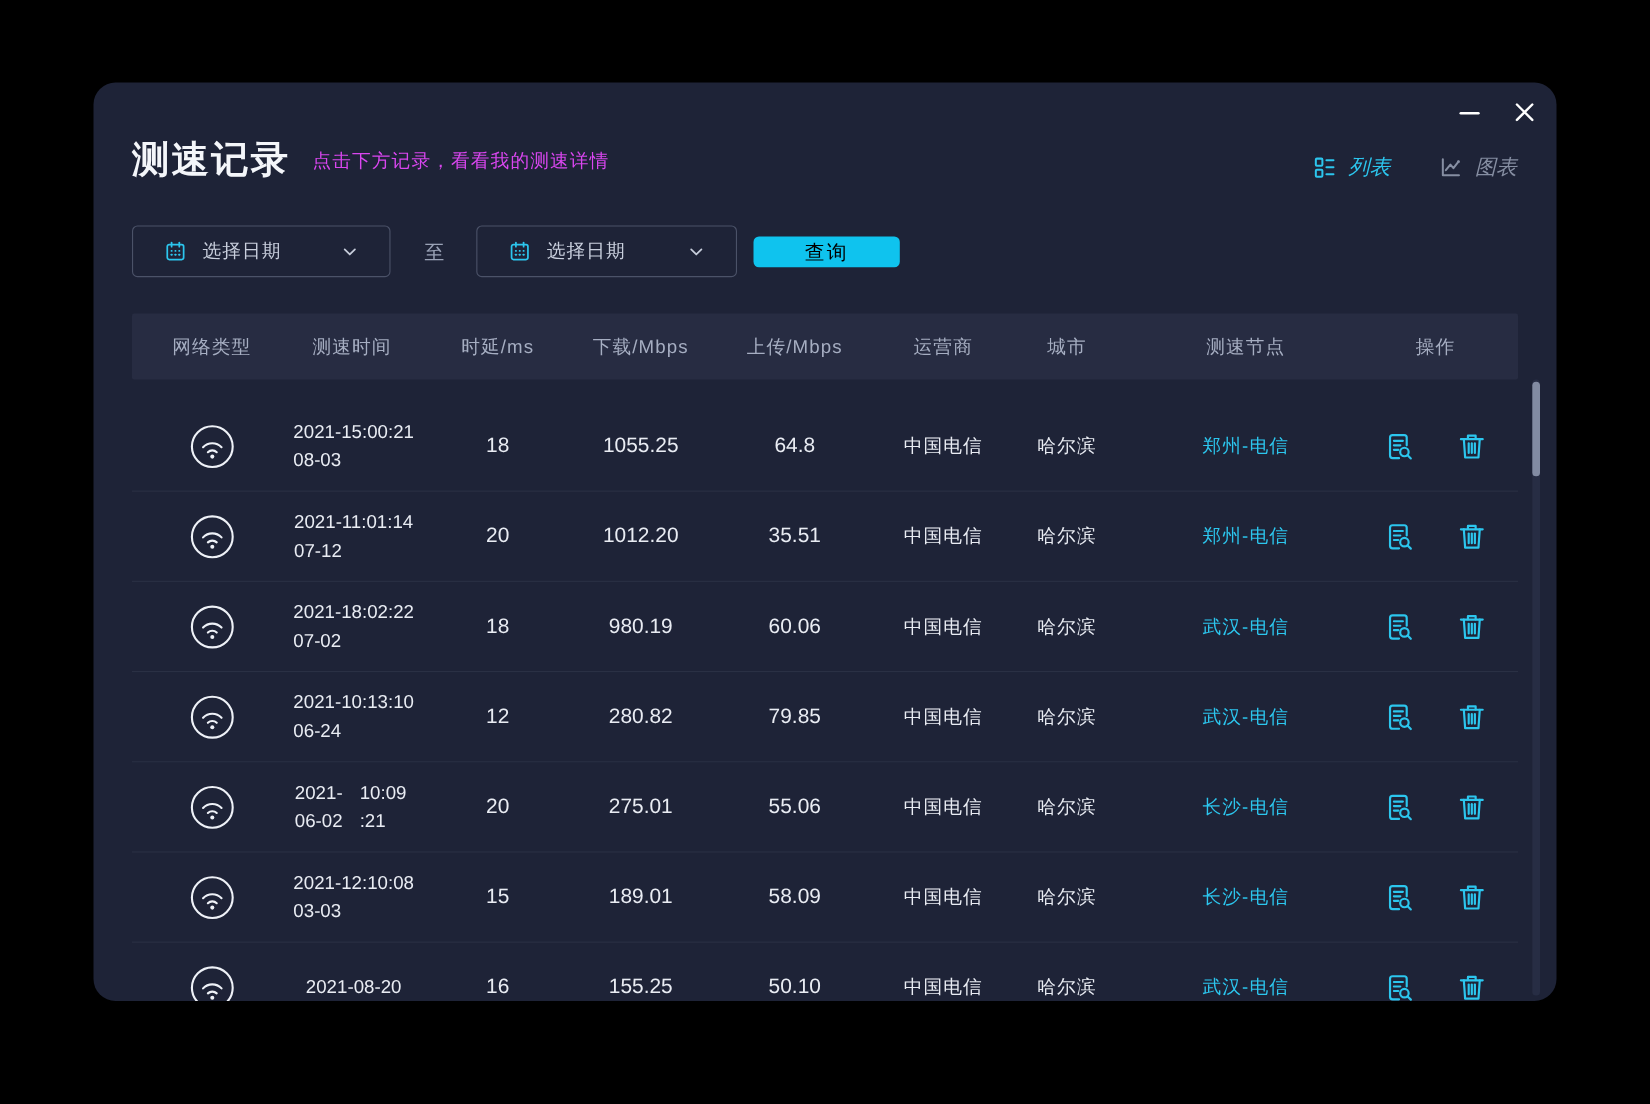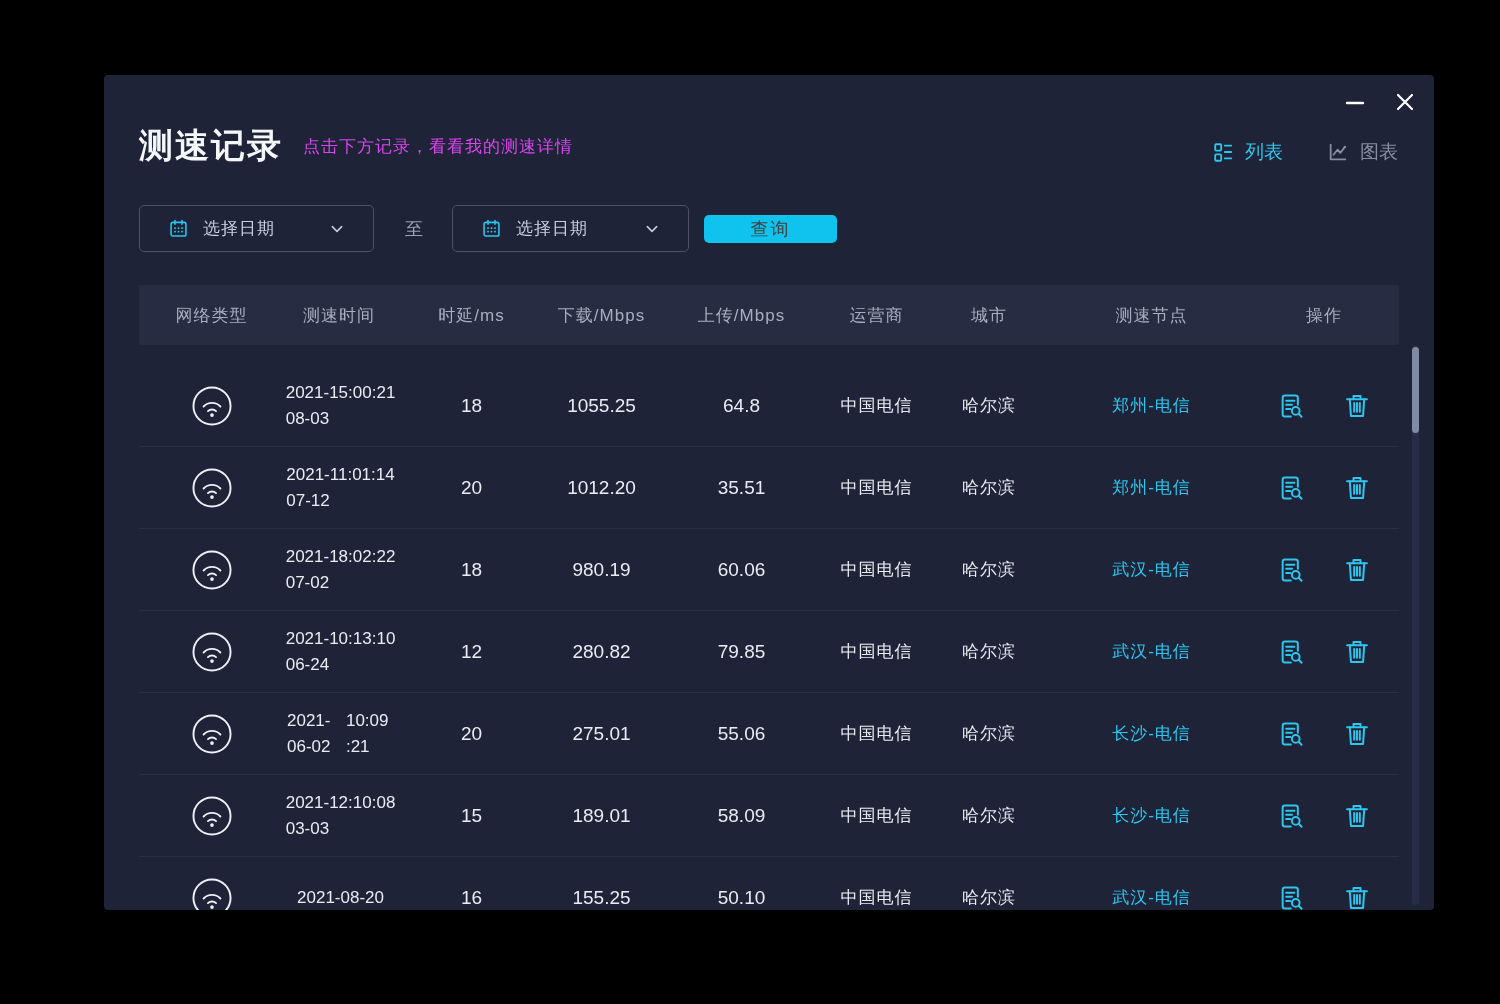--- a/index.html
+++ b/index.html
@@ -1,47 +1,47 @@
 <!DOCTYPE html>
 <html style="--accent: #2cc6ee; --button: #0fc3ee; --window-bg: #1e2337; --header-bg: #272c42;"><head>
 <meta charset="utf-8">
 <style>
   html,body{margin:0;padding:0;background:#000;}
   body{width:1500px;height:1004px;font-family:"Liberation Sans","DejaVu Sans",sans-serif;overflow:hidden;}
   .stage{position:relative;width:1500px;height:1004px;background:#000;border-radius:22px;overflow:hidden;}
 
   .window{position:absolute;left:85px;top:75px;width:1330px;height:835px;
-    background:var(--window-bg,#1e2337);border-radius:4px;overflow:hidden;
-    box-shadow:0 18px 70px rgba(0,0,0,.9);margin-left:19px;}
+    background:var(--window-bg,#1e2337);border-radius:20px;overflow:hidden;
+    box-shadow:0 18px 70px rgba(0,0,0,.9);}
 
   
   .win-controls{position:absolute;top:14px;right:16px;display:flex;gap:24px;align-items:center;z-index:5;}
   .win-btn{width:26px;height:26px;display:flex;align-items:center;justify-content:center;color:#fff;cursor:pointer;}
 
   
   .page-header{position:absolute;left:35px;top:52px;display:flex;align-items:flex-end;gap:20px;}
   .page-title{margin:0;font-size:34px;font-weight:700;color:#f4f6fa;letter-spacing:2px;line-height:1.1;}
   .page-subtitle{font-size:17px;color:#d946ef;padding-bottom:6px;letter-spacing:1px;}
 
   
-  .view-toggle{position:absolute;right:36px;top:64px;display:flex;gap:44px;align-items:center;}
+  .view-toggle{position:absolute;right:36px;top:64px;display:flex;gap:44px;align-items:center;font-style:italic;}
   .toggle-item{display:flex;gap:11px;align-items:center;font-size:19px;cursor:pointer;}
   .toggle-item.active{color:var(--accent,#2cc6ee);}
   .toggle-item.inactive{color:#868ea2;}
 
   
   .filter-row{position:absolute;left:35px;top:130px;display:flex;align-items:center;height:47px;}
   .date-select{width:235px;height:47px;box-sizing:border-box;border:1px solid #4b5268;border-radius:5px;
     display:flex;align-items:center;padding:0 28px;cursor:pointer;background:transparent;}
   .date-select .cal{color:var(--accent,#2cc6ee);display:flex;}
   .date-select .lbl{margin-left:14px;flex:1;font-size:17px;color:#c9cfdd;letter-spacing:1px;}
   .date-select .chev{color:#c6ccda;display:flex;}
   .to-label{font-size:18px;color:#9aa2b6;margin:0 29px 0 31px;}
   .query-btn{width:133px;height:28px;margin-left:15px;border:none;border-radius:5px;
-    background:var(--button,#0fc3ee);color:#404040;font-size:18px;letter-spacing:2px;cursor:pointer;
+    background:var(--button,#0fc3ee);color:#000000;font-size:18px;letter-spacing:2px;cursor:pointer;
     font-family:inherit;}
 
   
   .data-table{position:absolute;left:35px;top:210px;width:1260px;}
   .thead,.row{display:grid;grid-template-columns:145px 110px 155px 105px 175px 95px 130px 195px 150px;}
   .thead{height:60px;background:var(--header-bg,#272c42);align-items:center;border-radius:2px;}
   .th{text-align:center;font-size:17px;color:#a6aec2;letter-spacing:1px;}
   .tbody{padding-top:20px;}
   .row{height:81px;border-bottom:1px solid #2a3044;align-items:center;cursor:pointer;}
   .cell{display:flex;justify-content:center;align-items:center;font-size:19px;color:#e9ecf3;}

